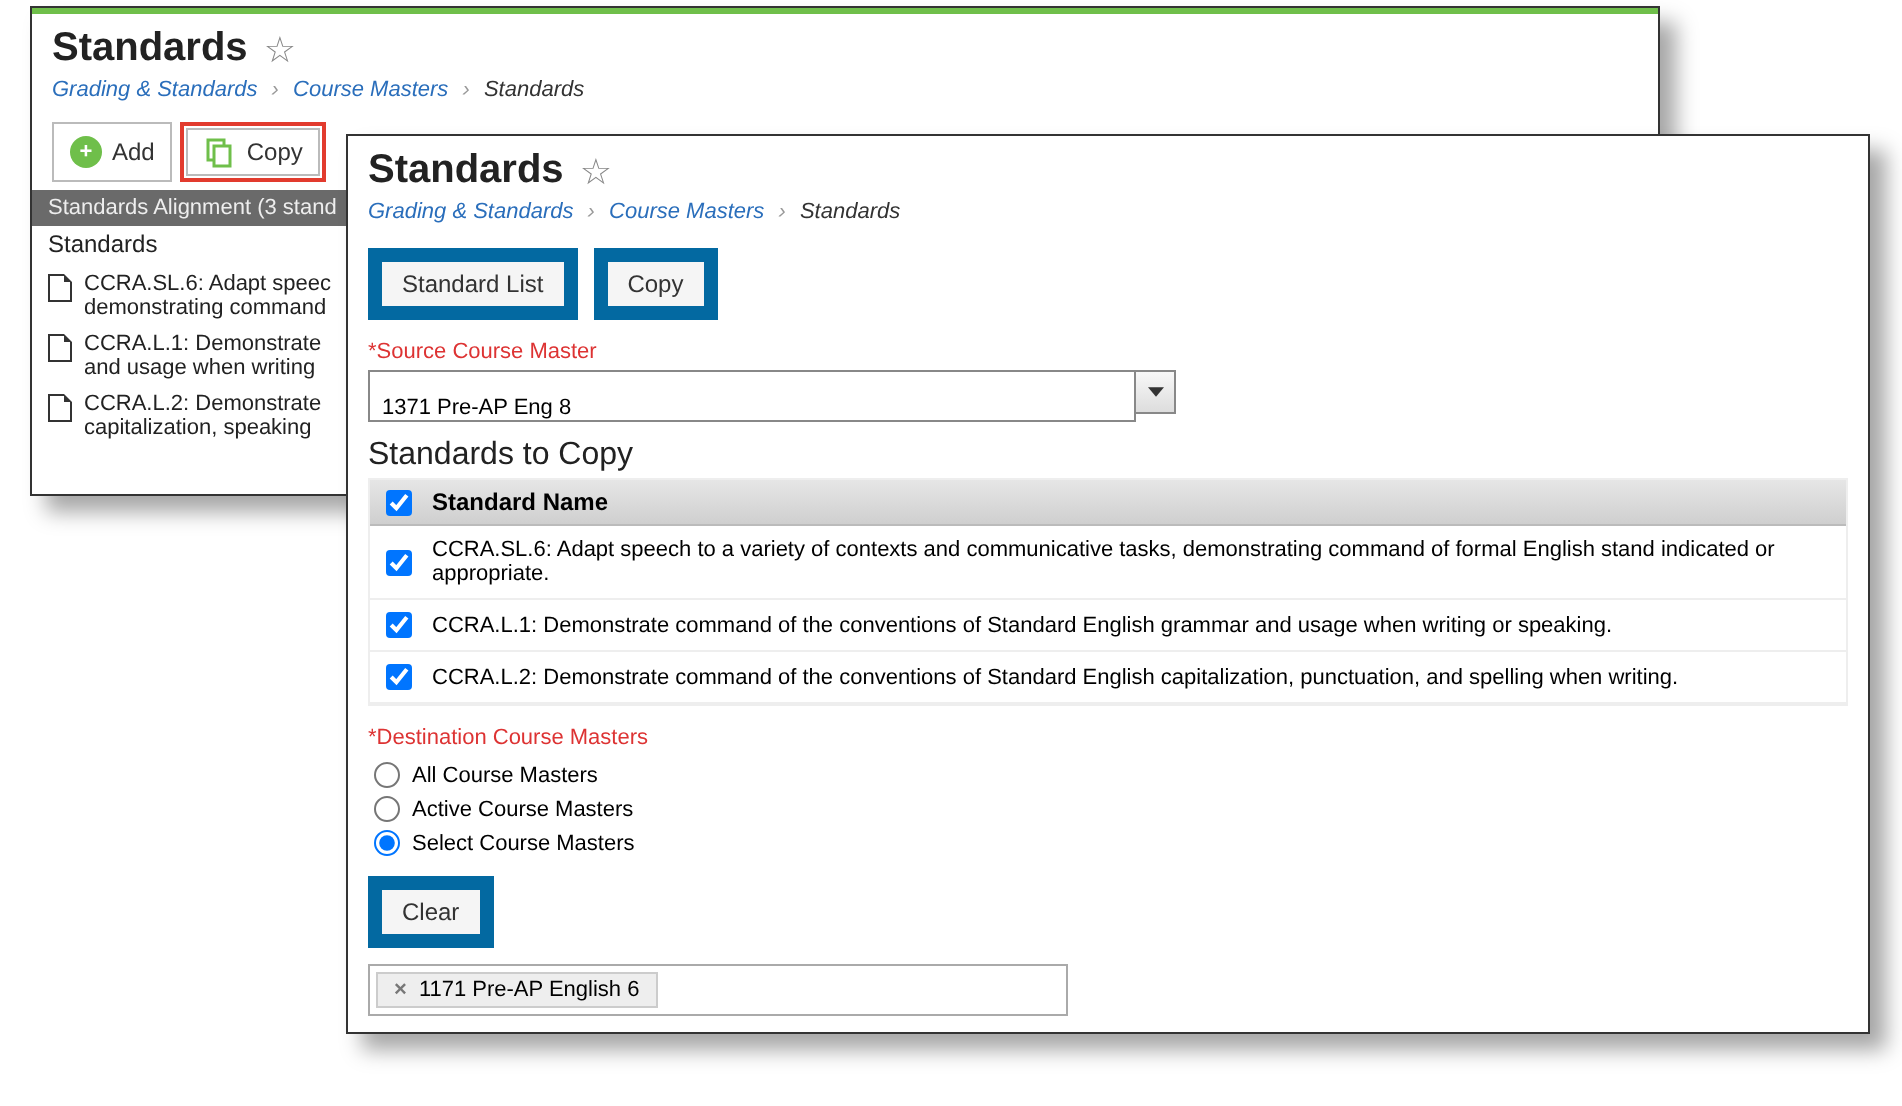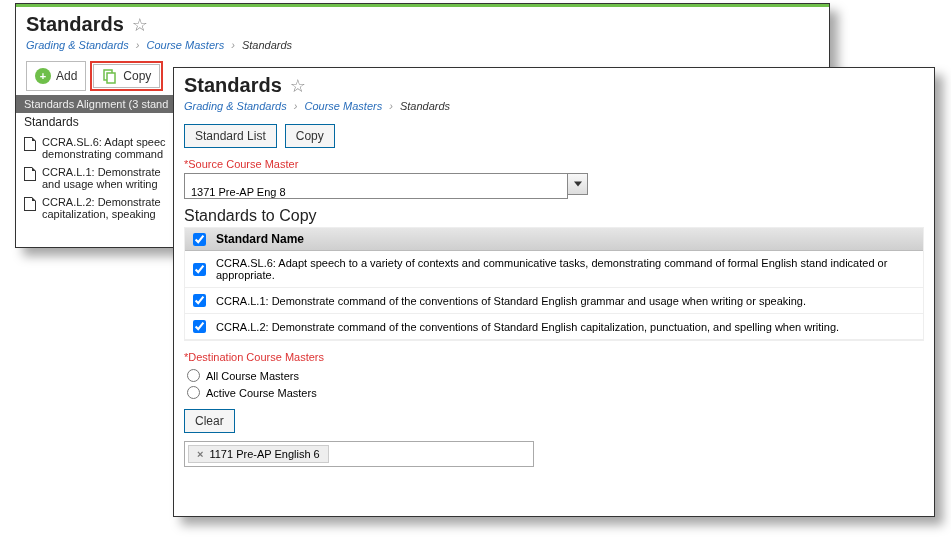--- a/index.html
+++ b/index.html
@@ -50,21 +50,21 @@
       background:#6a6a6a; color:#eee; font-size:11px;
       padding:3px 8px; margin:0 0 0 0;
     }
     .grid-headrow { font-size:12px; padding:2px 8px; color:#222; }
     .list { padding:2px 6px; }
     .list-item { display:flex; align-items:flex-start; gap:6px; padding:3px 2px; font-size:11px; color:#222; }
     .doc-icon { width:12px; height:14px; border:1px solid #333; display:block; position:relative; flex:0 0 12px; margin-top:1px; background:#fff; }
     .doc-icon:before{ content:""; position:absolute; right:-1px; top:-1px; border-top:4px solid #fff; border-left:4px solid #333; }
     .content { padding:8px 10px; }
     .btn {
-      border:1px solid #0369a1; background:#f5f5f5;
+      border:7px solid #0369a1; background:#f5f5f5;
       padding:4px 10px; font-size:12px; color:#333; cursor:pointer;
     }
     .tabrow { display:flex; gap:8px; margin-bottom:10px; }
     .req-label { color:#d33; font-size:11px; margin-top:4px; }
     .select-row { display:flex; margin-top:3px; margin-bottom:8px; }
     .sel-input {
       border:1px solid #888; height:22px; width:384px;
       padding:12px 6px; font-size:11px; background:#fff;
     }
     .sel-btn {
@@ -208,20 +208,24 @@
     <div class="req-label" style="margin-top:10px">*Destination Course Masters</div>
     <div class="radio-group">
       <label class="radio-row">
         <input type="radio" name="dest" style="">
         <span>All Course Masters</span>
       </label>
       <label class="radio-row">
         <input type="radio" name="dest" style="">
         <span>Active Course Masters</span>
       </label>
+      <label class="radio-row">
+        <input type="radio" name="dest" checked="" style="">
+        <span>Select Course Masters</span>
+      </label>
     </div>
 
     <div style="margin-top:8px">
       <button class="btn">Clear</button>
     </div>
 
     <div class="chip-box">
       <span class="chip">
         <span class="chip-x">×</span>
         <span>1171 Pre-AP English 6</span>

